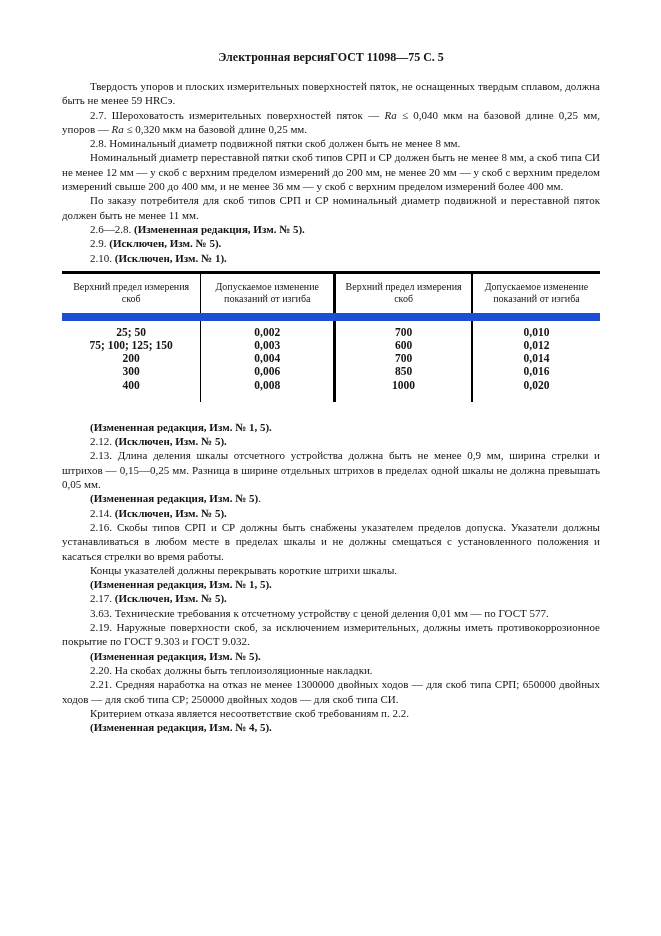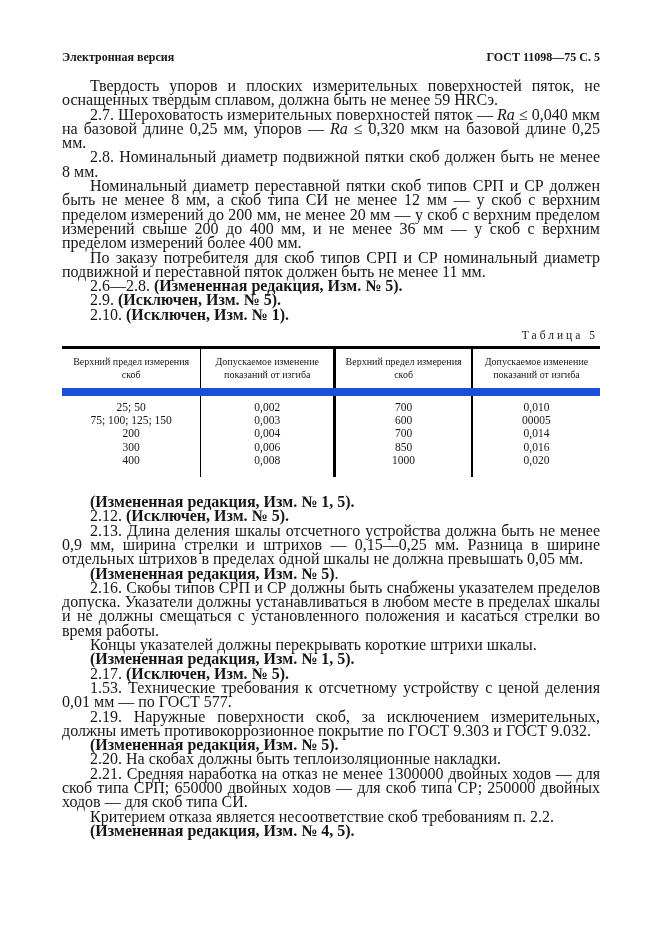--- a/index.html
+++ b/index.html
@@ -5,30 +5,30 @@
   html,body { margin:0; padding:0; background:#ffffff; }
   body {
     width:661px; height:936px; overflow:hidden;
     font-family:"Liberation Serif", serif;
     color:#161616;
     -webkit-font-smoothing:antialiased;
   }
   .page { padding:50px 61px 0 62px; }
 
   .doc-header {
-    display:flex; justify-content:space-between; align-items:baseline;
+    display:flex; justify-content:center; align-items:baseline;
     font-weight:bold; font-size:12px; line-height:14px;
     margin-bottom:15px;
   }
 
   .body-text p {
     margin:0;
     text-indent:28px;
     text-align:justify;
-    font-size:16px;
+    font-size:11px;
     line-height:14.3px;
   }
   .seg-b  { font-weight:bold; }
   .seg-bi { font-weight:normal; font-style:italic; }
 
   .table-block { margin-top:6px; }
   .table-caption {
     text-align:right;
     font-size:11.5px;
     letter-spacing:3px;
@@ -57,20 +57,21 @@
     text-align:center;
     vertical-align:middle;
     padding:7px 8px;
     border-bottom:8px solid #1d4ed8;
   }
   table.meas td {
     font-size:11.5px;
     line-height:13.2px;
     text-align:center;
     padding:0 4px;
+    font-weight:bold;
   }
   table.meas tbody tr:first-child td { padding-top:5px; }
   table.meas tbody tr:last-child td  { padding-bottom:10px; }
   .bl-thin  { border-left:1px solid #000; }
   .bl-thick { border-left:3px solid #000; }
   .bl-med   { border-left:2px solid #000; }
 
   .after-table { margin-top:18px; }
 </style>
 </head>
@@ -90,21 +91,20 @@
         <p><span>2.7. Шероховатость измерительных поверхностей пяток — </span><span class="seg-bi">Ra</span><span> ≤ 0,040 мкм на базовой длине 0,25 мм, упоров — </span><span class="seg-bi">Ra</span><span> ≤ 0,320 мкм на базовой длине 0,25 мм.</span></p>
         <p><span>2.8. Номинальный диаметр подвижной пятки скоб должен быть не менее 8 мм.</span></p>
         <p><span>Номинальный диаметр переставной пятки скоб типов СРП и СР должен быть не менее 8 мм, а скоб типа СИ не менее 12 мм — у скоб с верхним пределом измерений до 200 мм, не менее 20 мм — у скоб с верхним пределом измерений свыше 200 до 400 мм, и не менее 36 мм — у скоб с верхним пределом измерений более 400 мм.</span></p>
         <p><span>По заказу потребителя для скоб типов СРП и СР номинальный диаметр подвижной и переставной пяток должен быть не менее 11 мм.</span></p>
         <p><span>2.6—2.8. </span><span class="seg-b">(Измененная редакция, Изм. № 5).</span></p>
         <p><span>2.9. </span><span class="seg-b">(Исключен, Изм. № 5).</span></p>
         <p><span>2.10. </span><span class="seg-b">(Исключен, Изм. № 1).</span></p>
       </div>
 
     <div class="table-block">
-      <div class="table-caption">Таблица 5</div>
       <table class="meas">
         <colgroup>
           <col class="c1">
             <col class="c2">
             <col class="c3">
             <col class="c4">
         </colgroup>
         <thead>
             <tr>
               <th>Верхний предел измерения скоб</th>
@@ -117,21 +117,21 @@
             <tr>
               <td>25; 50</td>
               <td class="bl-thin">0,002</td>
               <td class="bl-thick">700</td>
               <td class="bl-med">0,010</td>
             </tr>
             <tr>
               <td>75; 100; 125; 150</td>
               <td class="bl-thin">0,003</td>
               <td class="bl-thick">600</td>
-              <td class="bl-med">00005</td>
+              <td class="bl-med">0,012</td>
             </tr>
             <tr>
               <td>200</td>
               <td class="bl-thin">0,004</td>
               <td class="bl-thick">700</td>
               <td class="bl-med">0,014</td>
             </tr>
             <tr>
               <td>300</td>
               <td class="bl-thin">0,006</td>
@@ -146,25 +146,26 @@
             </tr>
           </tbody>
       </table>
     </div>
 
     <div class="after-table">
         <p><span class="seg-b">(Измененная редакция, Изм. № 1, 5).</span></p>
         <p><span>2.12. </span><span class="seg-b">(Исключен, Изм. № 5).</span></p>
         <p><span>2.13. Длина деления шкалы отсчетного устройства должна быть не менее 0,9 мм, ширина стрелки и штрихов — 0,15—0,25 мм. Разница в ширине отдельных штрихов в пределах одной шкалы не должна превышать 0,05 мм.</span></p>
         <p><span class="seg-b">(Измененная редакция, Изм. № 5)</span><span>.</span></p>
+        <p><span>2.14. </span><span class="seg-b">(Исключен, Изм. № 5).</span></p>
         <p><span>2.16. Скобы типов СРП и СР должны быть снабжены указателем пределов допуска. Указатели должны устанавливаться в любом месте в пределах шкалы и не должны смещаться с установленного положения и касаться стрелки во время работы.</span></p>
         <p><span>Концы указателей должны перекрывать короткие штрихи шкалы.</span></p>
         <p><span class="seg-b">(Измененная редакция, Изм. № 1, 5).</span></p>
         <p><span>2.17. </span><span class="seg-b">(Исключен, Изм. № 5).</span></p>
-        <p><span>1.53. Технические требования к отсчетному устройству с ценой деления 0,01 мм — по ГОСТ 577.</span></p>
+        <p><span>3.63. Технические требования к отсчетному устройству с ценой деления 0,01 мм — по ГОСТ 577.</span></p>
         <p><span>2.19. Наружные поверхности скоб, за исключением измерительных, должны иметь противокоррозионное покрытие по ГОСТ 9.303 и ГОСТ 9.032.</span></p>
         <p><span class="seg-b">(Измененная редакция, Изм. № 5).</span></p>
         <p><span>2.20. На скобах должны быть теплоизоляционные накладки.</span></p>
         <p><span>2.21. Средняя наработка на отказ не менее 1300000 двойных ходов — для скоб типа СРП; 650000 двойных ходов — для скоб типа СР; 250000 двойных ходов — для скоб типа СИ.</span></p>
         <p><span>Критерием отказа является несоответствие скоб требованиям п. 2.2.</span></p>
         <p><span class="seg-b">(Измененная редакция, Изм. № 4, 5).</span></p>
       </div>
 
   </div>
 </div>

